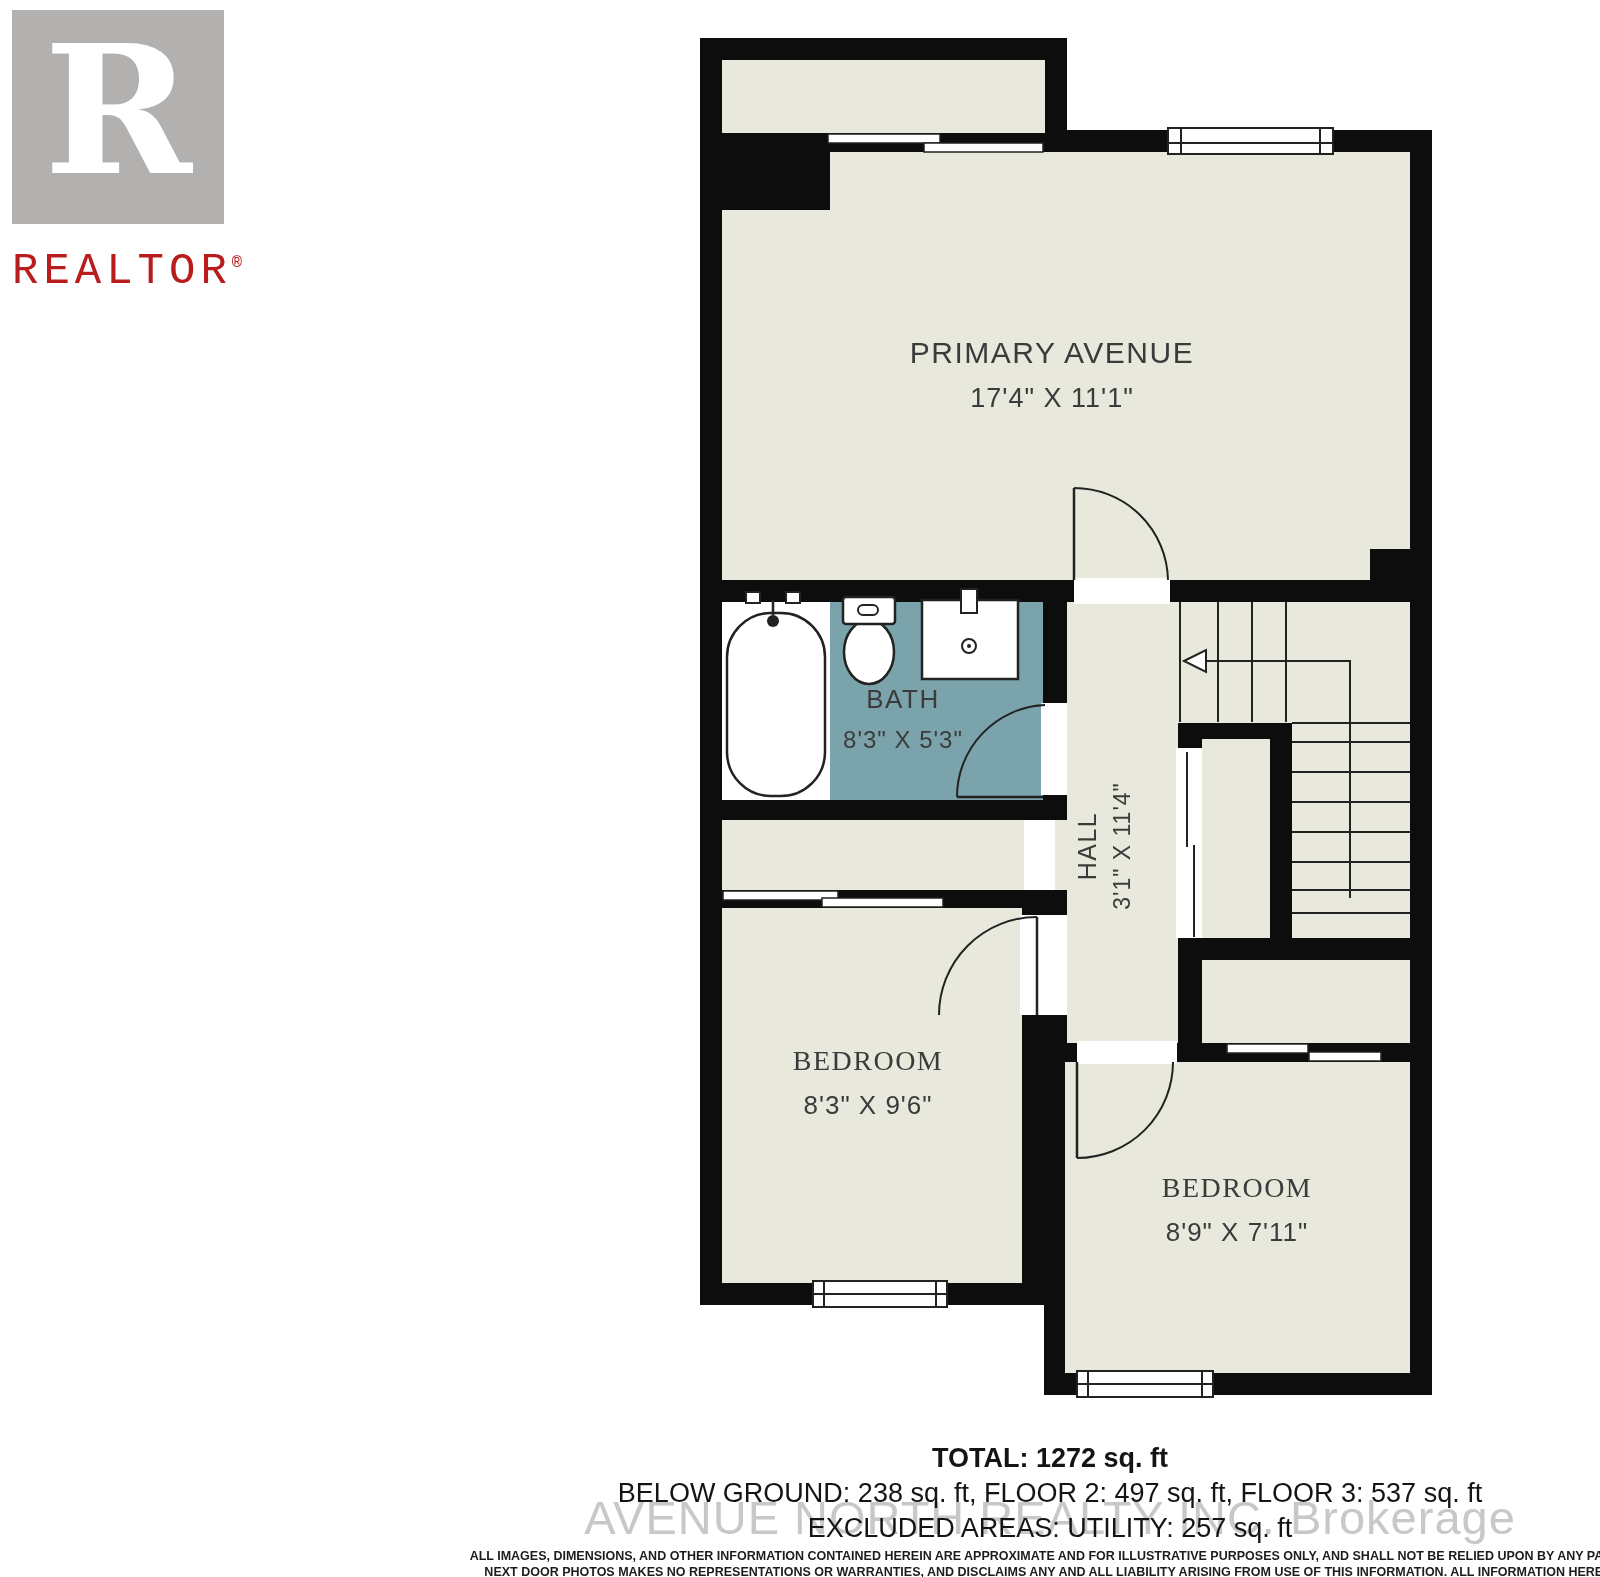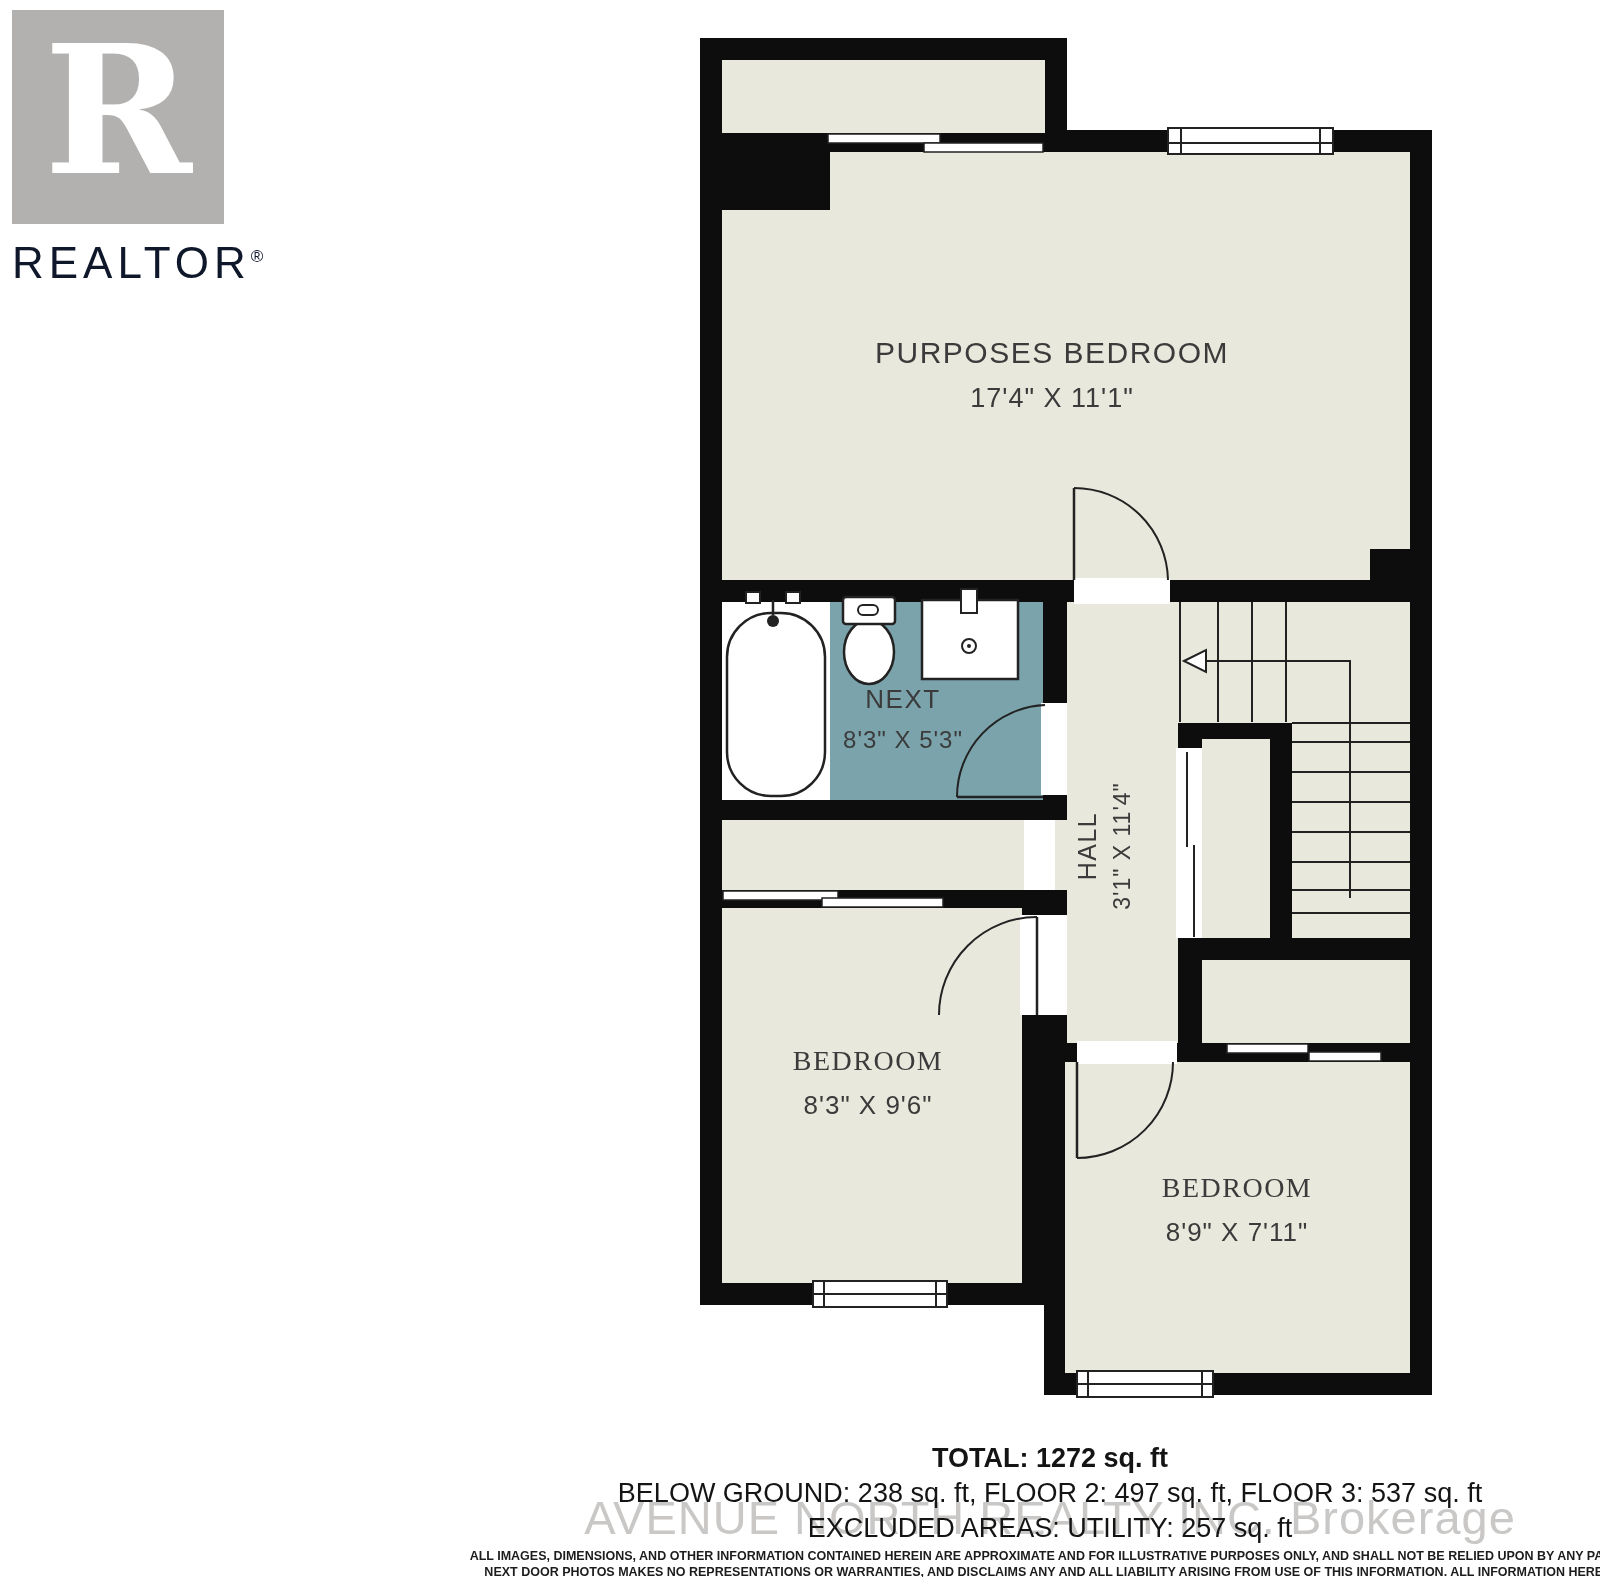--- a/index.html
+++ b/index.html
@@ -4,21 +4,21 @@
 <style>
   html,body{margin:0;padding:0;background:#fff;}
   .stage{position:relative;width:1600px;height:1577px;background:#ffffff;overflow:hidden;
          font-family:"Liberation Sans",sans-serif;}
   svg{position:absolute;left:0;top:0;}
   
   .logo{position:absolute;left:12px;top:10px;width:240px;}
   .logo-box{width:212px;height:214px;background:#b2b1b0;display:flex;align-items:center;justify-content:center;}
   .logo-r{font-family:"DejaVu Serif",serif;font-weight:bold;font-size:178px;color:#ffffff;line-height:1;
           transform:translateY(-6px);}
-  .logo-text{margin-top:14px;color:#0f172a;font-size:44px;letter-spacing:5px;font-family:Liberation Sans, sans-serif;}
+  .logo-text{margin-top:22px;color:#b91c1c;font-size:44px;letter-spacing:5px;font-family:Liberation Mono, monospace;}
   .logo-text .reg{font-size:17px;vertical-align:super;letter-spacing:0;}
   
   .rlabel{position:absolute;transform:translate(-50%,-50%);color:#3b3b3b;text-align:center;white-space:nowrap;z-index:5;}
   .rlabel .nm{letter-spacing:1.5px;}
   .rlabel .dm{letter-spacing:1px;margin-top:13px;}
   .lab-primary .nm{font-size:30px;} .lab-primary .dm{font-size:27px;}
   .lab-bath .nm{font-size:26px;} .lab-bath .dm{font-size:24px;margin-top:11px;}
   .lab-hall{transform:translate(-50%,-50%) rotate(-90deg);}
   .lab-hall .nm{font-size:25px;} .lab-hall .dm{font-size:23px;margin-top:7px;}
   .lab-bed .nm{font-size:28px;font-family:Liberation Serif, serif;} .lab-bed .dm{font-size:26px;}
@@ -180,25 +180,25 @@
       <g>
         <rect x="922" y="600" width="96" height="79" fill="#ffffff" stroke="#222" stroke-width="2.5"></rect>
         <rect x="961" y="589" width="16" height="24" fill="#ffffff" stroke="#222" stroke-width="2"></rect>
         <circle cx="969" cy="646" r="7" fill="none" stroke="#222" stroke-width="2"></circle>
         <circle cx="969" cy="646" r="2" fill="#222"></circle>
       </g>
     </g>
   </svg>
 
   <div class="rlabel lab-primary" style="left:1052px;top:375px;">
-    <div class="nm">PURPOSES BEDROOM</div>
+    <div class="nm">PRIMARY AVENUE</div>
     <div class="dm">17'4" X 11'1"</div>
   </div>
   <div class="rlabel lab-bath" style="left:903px;top:719px;">
-    <div class="nm">NEXT</div>
+    <div class="nm">BATH</div>
     <div class="dm">8'3" X 5'3"</div>
   </div>
   <div class="rlabel lab-hall" style="left:1104px;top:846px;">
     <div class="nm">HALL</div>
     <div class="dm">3'1" X 11'4"</div>
   </div>
   <div class="rlabel lab-bed" style="left:868px;top:1083px;">
     <div class="nm">BEDROOM</div>
     <div class="dm">8'3" X 9'6"</div>
   </div>

